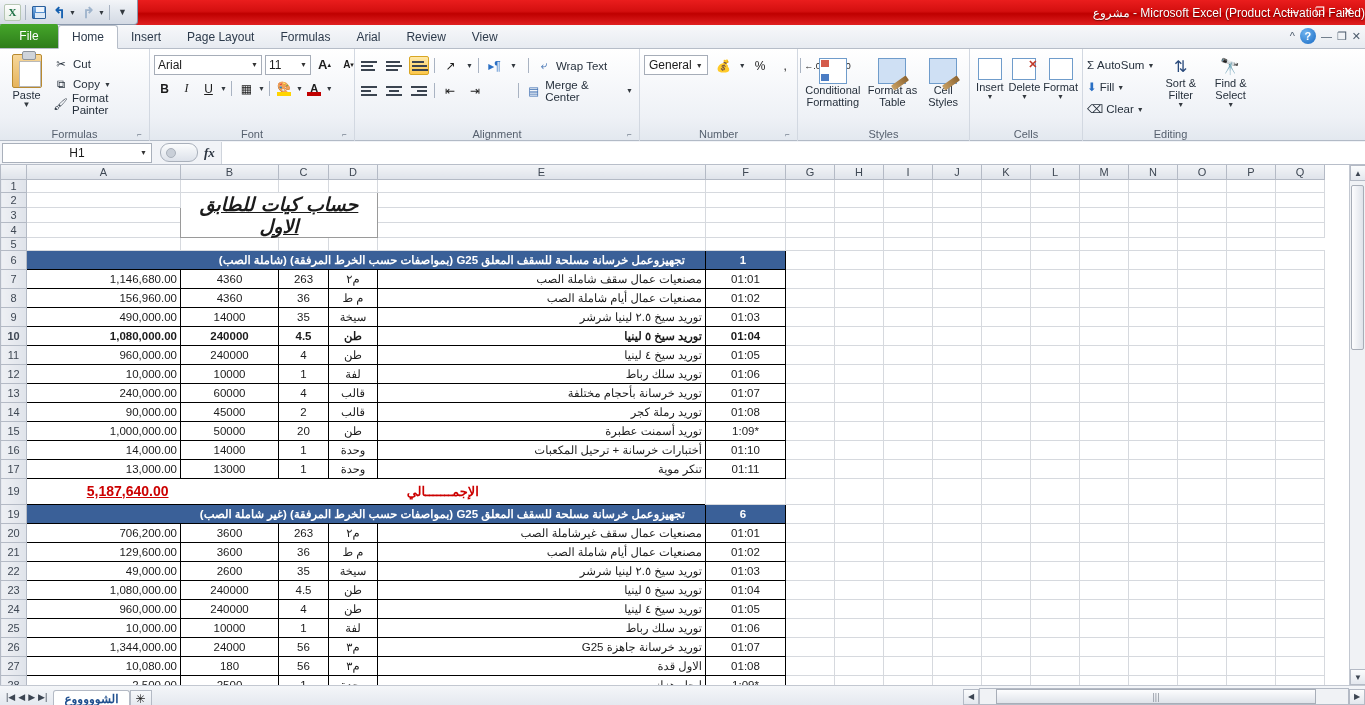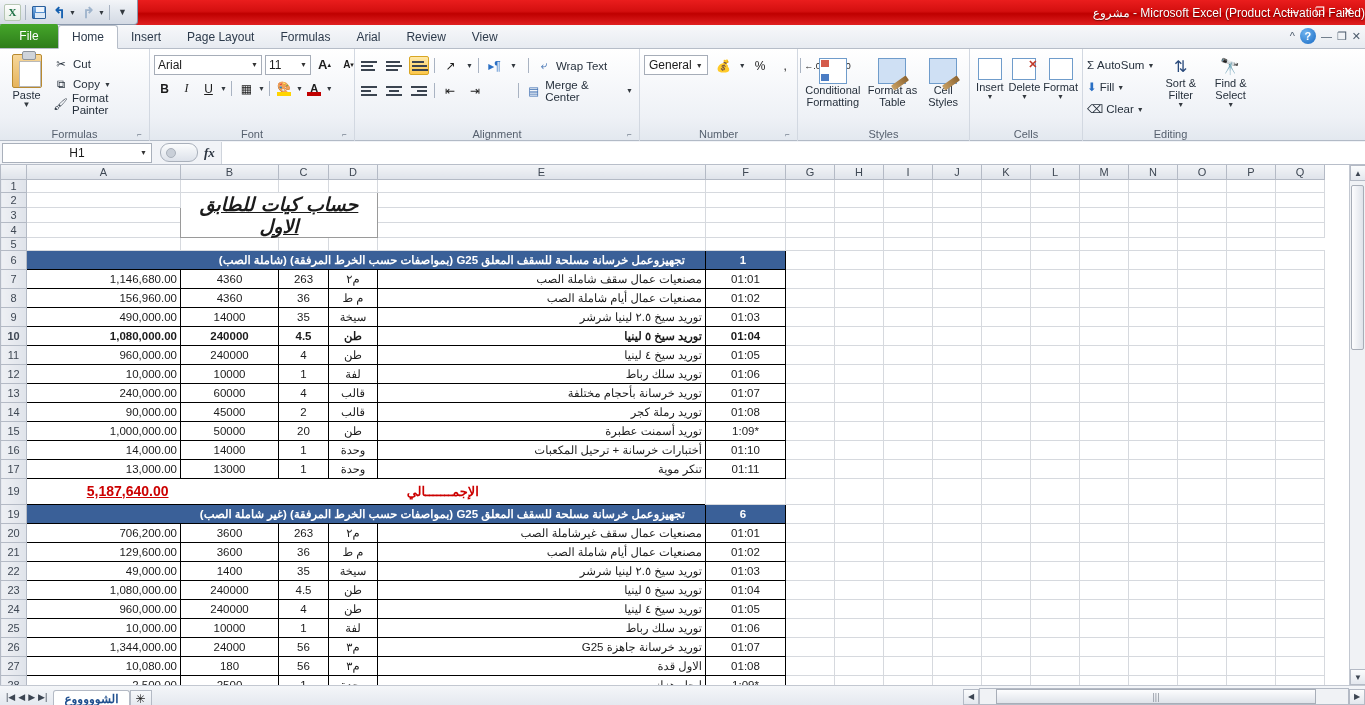--- a/index.html
+++ b/index.html
@@ -969,21 +969,21 @@
           <td class="blankcell"></td>
           <td class="blankcell"></td>
           <td class="blankcell"></td>
           <td class="blankcell"></td>
           <td class="blankcell"></td>
           <td class="blankcell"></td>
         </tr>
         <tr style="height: 19px;">
           <td class="rowhdr">22</td>
           <td class="cell tbl-b num">49,000.00</td>
-          <td class="cell tbl-b ctr">1400</td>
+          <td class="cell tbl-b ctr">2600</td>
           <td class="cell tbl-b ctr">35</td>
           <td class="cell tbl-b ctr">سيخة</td>
           <td class="cell tbl-b ar">توريد سيخ ٢.٥ لينيا شرشر</td>
           <td class="cell tbl-b ctr">01:03</td>
           <td class="blankcell"></td>
           <td class="blankcell"></td>
           <td class="blankcell"></td>
           <td class="blankcell"></td>
           <td class="blankcell"></td>
           <td class="blankcell"></td>

